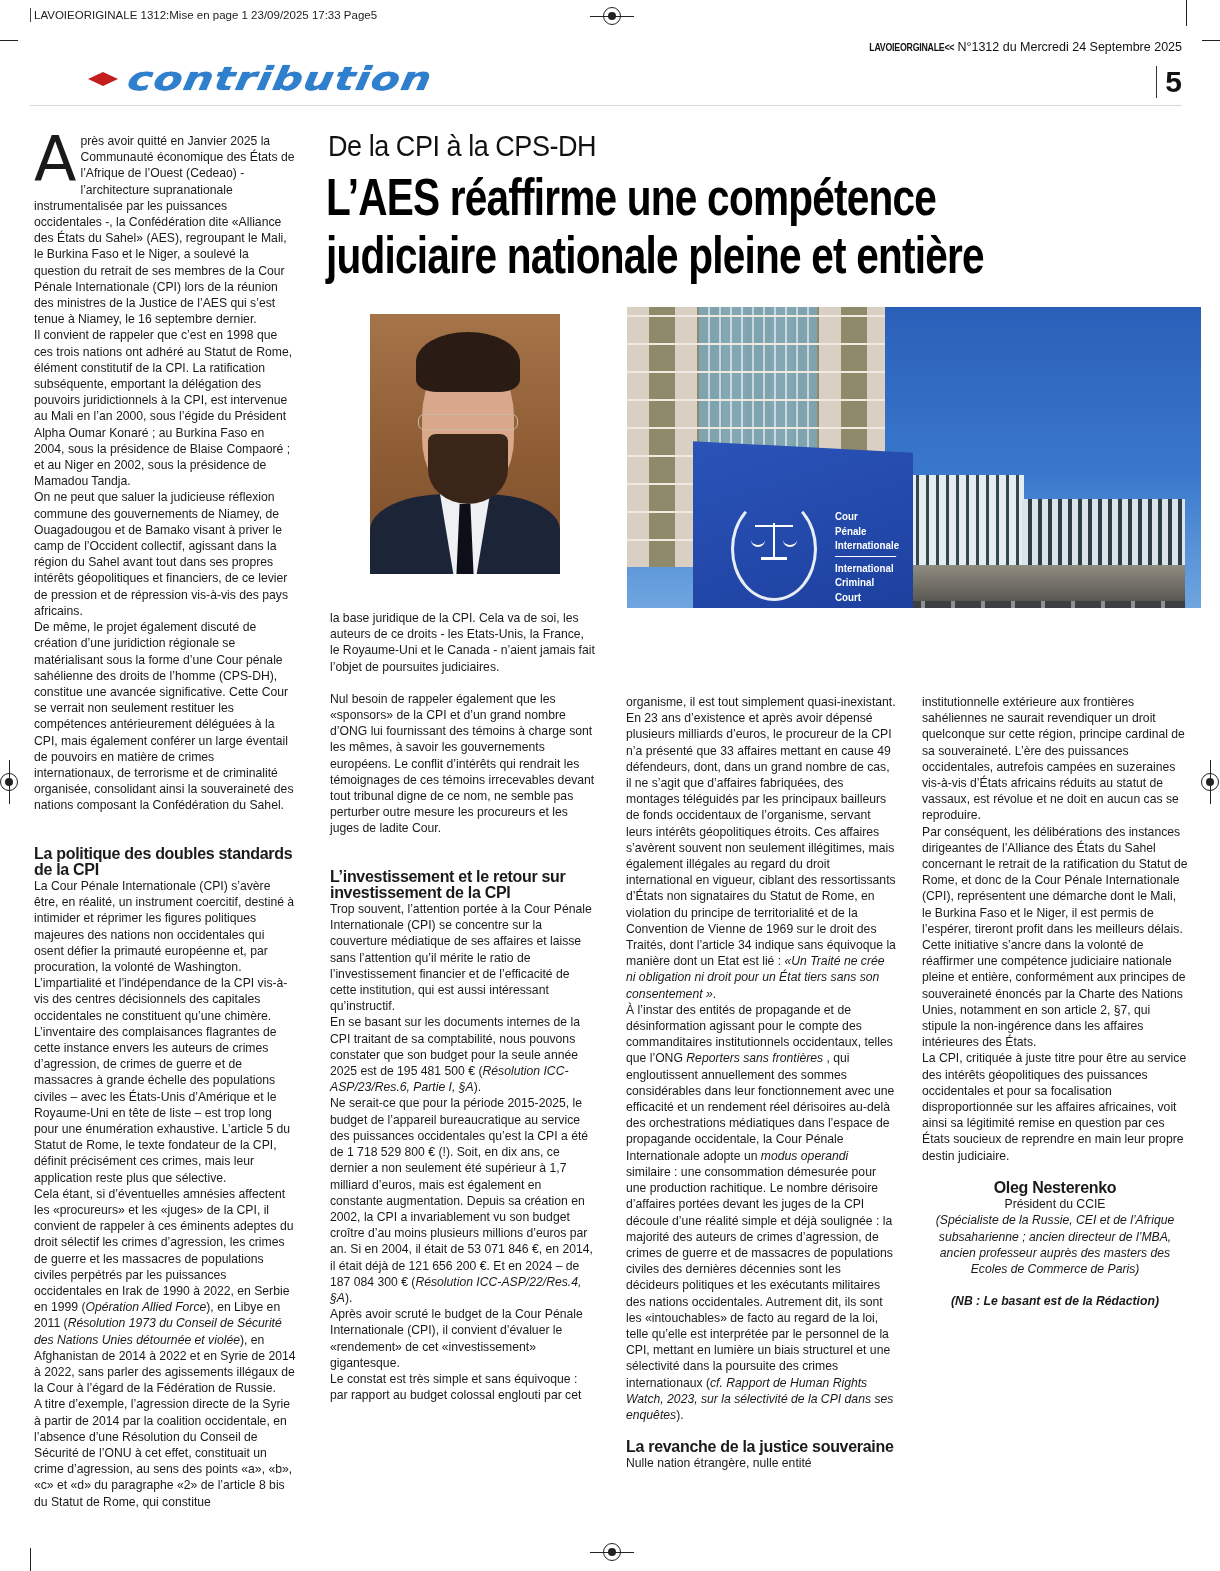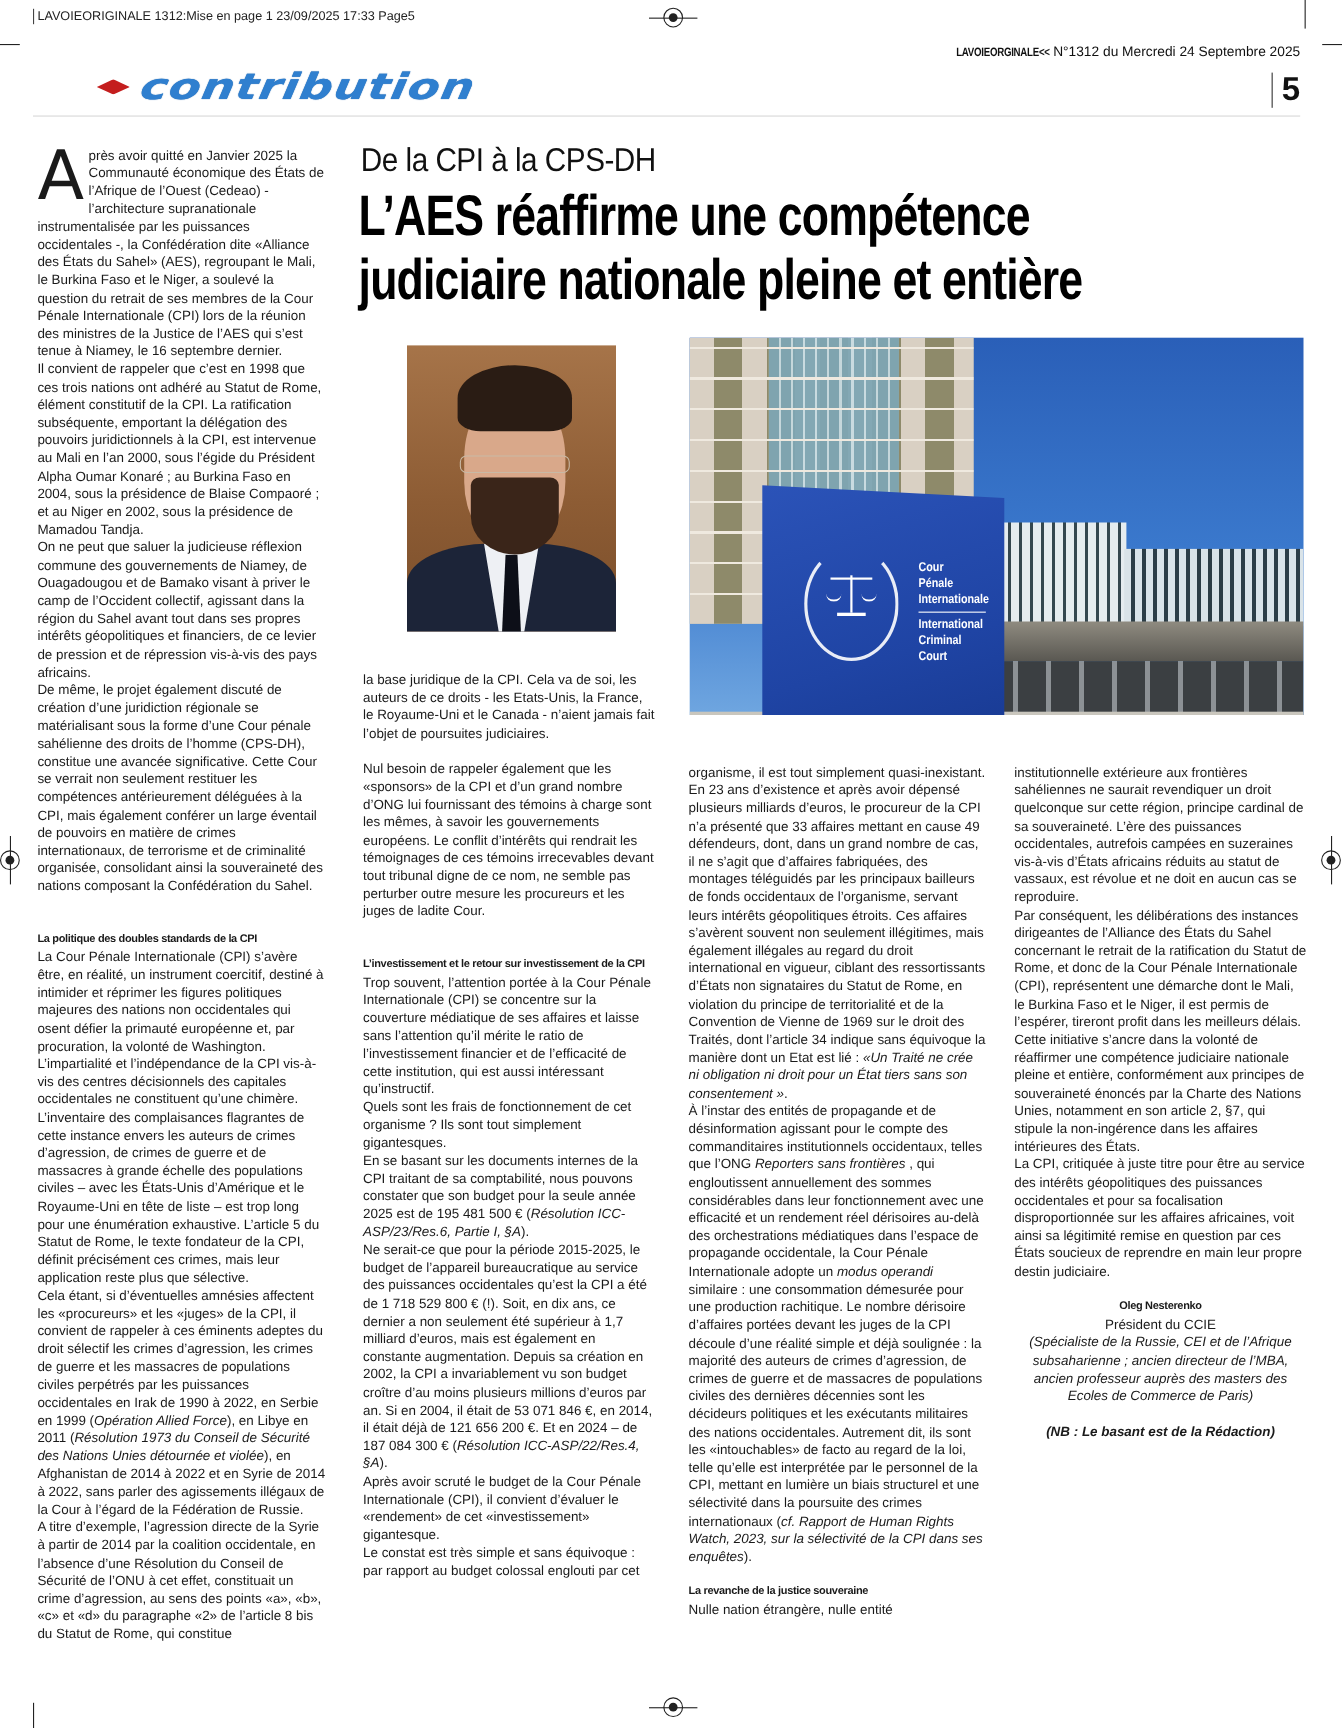--- a/index.html
+++ b/index.html
@@ -14,34 +14,34 @@
   .masthead{right:38px;top:40px;font-size:12.5px;color:#111;white-space:nowrap;}
   .masthead .brand{font-family:"Liberation Sans",sans-serif;font-weight:bold;font-size:11px;letter-spacing:-0.3px;transform:scaleX(0.8);display:inline-block;transform-origin:right;}
   .pagenum{right:38px;top:66px;font-size:30px;font-weight:bold;border-left:1.5px solid #333;padding-left:8px;line-height:32px;}
   .rubric{left:88px;top:58px;display:flex;align-items:center;}
   .diamond{width:30px;height:14px;background:#c41e1e;clip-path:polygon(50% 0,100% 50%,50% 100%,0 50%);margin-right:10px;}
   .rubric-text{font-family:"DejaVu Sans",sans-serif;font-weight:bold;font-style:italic;font-size:42px;color:#2f7fcf;letter-spacing:1px;transform:skewX(-10deg) scaleY(0.78);display:inline-block;line-height:42px;text-shadow:0 0 1px #1d5fa3;}
   .rule-top{left:30px;right:38px;top:105px;height:1px;background:#d8d8d8;}
   .col{position:absolute;font-size:12.2px;line-height:16.2px;color:#1a1a1a;}
   .col p{margin:0;}
   .col .gap{height:16px;}
-  .col h4{margin:0;font-size:10px;font-weight:bold;line-height:16.2px;letter-spacing:-0.3px;}
+  .col h4{margin:0;font-size:16px;font-weight:bold;line-height:16.2px;letter-spacing:-0.3px;}
   .col i{font-style:italic;}
   .dropcap{float:left;font-size:62px;line-height:50px;font-family:"DejaVu Sans",sans-serif;margin:2px 4px 0 0;}
   .kicker{left:328px;top:128px;font-size:30px;font-family:"Liberation Sans",sans-serif;color:#111;transform:scaleX(0.9);transform-origin:left;letter-spacing:-0.5px;line-height:36px;}
   .headline{left:326px;top:168px;font-family:"Liberation Sans",sans-serif;font-weight:bold;font-size:52px;line-height:58px;letter-spacing:-1px;transform:scaleX(0.78);transform-origin:left top;width:980px;color:#000;}
   .portrait{left:370px;top:314px;width:190px;height:260px;background:linear-gradient(180deg,#a67449 0%,#8d5c34 55%,#7a4e2b 100%);overflow:hidden;}
   .portrait .head{position:absolute;left:52px;top:40px;width:92px;height:140px;background:#d9a88a;border-radius:45% 45% 40% 40%;}
   .portrait .hair{position:absolute;left:46px;top:18px;width:104px;height:60px;background:#2a1c14;border-radius:50% 50% 20% 20%;}
   .portrait .beard{position:absolute;left:58px;top:120px;width:80px;height:70px;background:#3a2519;border-radius:10% 10% 50% 50%;}
   .portrait .suit{position:absolute;left:0;top:180px;width:190px;height:90px;background:#1c2438;border-radius:40% 40% 0 0;}
   .portrait .shirt{position:absolute;left:70px;top:180px;width:50px;height:90px;background:#eef0f4;clip-path:polygon(0 0,100% 0,70% 100%,30% 100%);}
   .portrait .tie{position:absolute;left:86px;top:190px;width:18px;height:80px;background:#0d0f18;clip-path:polygon(20% 0,80% 0,100% 100%,0 100%);}
   .portrait .glasses{position:absolute;left:48px;top:100px;width:100px;height:16px;border:1.5px solid #c9b9a5;border-radius:6px;box-sizing:border-box;}
-  .photo{left:627px;top:307px;width:558px;height:343px;overflow:hidden;background:linear-gradient(180deg,#2a5fb8 0%,#3a78cc 55%,#6fa6e0 100%);}
+  .photo{left:627px;top:307px;width:558px;height:301px;overflow:hidden;background:linear-gradient(180deg,#2a5fb8 0%,#3a78cc 55%,#6fa6e0 100%);padding-left:16px;}
   .photo .bldg{position:absolute;left:0;top:0;width:258px;height:260px;background:repeating-linear-gradient(90deg,#d9d0c3 0 22px,#8e8a6a 22px 48px),#cfc6b6;}
   .photo .glass{position:absolute;left:72px;top:0;width:118px;height:180px;background:repeating-linear-gradient(90deg,#7fa6b4 0 9px,#c9dce2 9px 11px),#8db2c2;opacity:.95;}
   .photo .grid{position:absolute;left:0;top:0;width:258px;height:260px;background:repeating-linear-gradient(0deg,transparent 0 26px,#efe9df 26px 28px);}
   .photo .b2{position:absolute;left:262px;top:168px;width:135px;height:95px;background:repeating-linear-gradient(90deg,#e5ecef 0 7px,#34474f 7px 10px);}
   .photo .b3{position:absolute;left:395px;top:192px;width:163px;height:70px;background:repeating-linear-gradient(90deg,#d9e3e8 0 6px,#2c3d46 6px 10px);}
   .photo .canopy{position:absolute;left:268px;top:258px;width:290px;height:36px;background:linear-gradient(180deg,#8f8b80,#5a5852);}
   .photo .lobby{position:absolute;left:268px;top:294px;width:290px;height:79px;background:repeating-linear-gradient(90deg,#3b3f42 0 26px,#8c9195 26px 30px);}
   .photo .ground{position:absolute;left:0;top:340px;width:558px;height:33px;background:#c9c6bd;}
   .photo .sign{position:absolute;left:66px;top:140px;width:220px;height:240px;background:linear-gradient(160deg,#2b53b8 0%,#1f44a4 60%,#17388f 100%);transform:skewY(3deg);}
   .sign-logo{position:absolute;left:104px;top:190px;width:86px;height:104px;border:3px solid #fff;border-top-color:transparent;border-radius:50%;box-sizing:border-box;opacity:.9;}
@@ -142,21 +142,20 @@
   <p>A titre d’exemple, l’agression directe de la Syrie à partir de 2014 par la coalition occidentale, en l’absence d’une Résolution du Conseil de Sécurité de l’ONU à cet effet, constituait un crime d’agression, au sens des points «a», «b», «c» et «d» du paragraphe «2» de l’article 8 bis du Statut de Rome, qui constitue</p>
 </div>
 
 <div class="col" style="left:330px;top:610px;width:266px;">
   <p>la base juridique de la CPI. Cela va de soi, les auteurs de ce droits - les Etats-Unis, la France, le Royaume-Uni et le Canada - n’aient jamais fait l’objet de poursuites judiciaires.</p>
   <div class="gap"></div>
   <p>Nul besoin de rappeler également que les «sponsors» de la CPI et d’un grand nombre d’ONG lui fournissant des témoins à charge sont les mêmes, à savoir les gouvernements européens. Le conflit d’intérêts qui rendrait les témoignages de ces témoins irrecevables devant tout tribunal digne de ce nom, ne semble pas perturber outre mesure les procureurs et les juges de ladite Cour.</p>
   <div class="gap" style="height:32px"></div>
   <h4>L’investissement et le retour sur investissement de la CPI</h4>
   <p>Trop souvent, l’attention portée à la Cour Pénale Internationale (CPI) se concentre sur la couverture médiatique de ses affaires et laisse sans l’attention qu’il mérite le ratio de l’investissement financier et de l’efficacité de cette institution, qui est aussi intéressant qu’instructif.</p>
-  <p>Quels sont les frais de fonctionnement de cet organisme ? Ils sont tout simplement gigantesques.</p>
   <p><span>En se basant sur les documents internes de la CPI traitant de sa comptabilité, nous pouvons constater que son budget pour la seule année 2025 est de 195 481 500 € (</span><i>Résolution ICC-ASP/23/Res.6, Partie I, §A</i><span>).</span></p>
   <p><span>Ne serait-ce que pour la période 2015-2025, le budget de l’appareil bureaucratique au service des puissances occidentales qu’est la CPI a été de 1 718 529 800 € (!). Soit, en dix ans, ce dernier a non seulement été supérieur à 1,7 milliard d’euros, mais est également en constante augmentation. Depuis sa création en 2002, la CPI a invariablement vu son budget croître d’au moins plusieurs millions d’euros par an. Si en 2004, il était de 53 071 846 €, en 2014, il était déjà de 121 656 200 €. Et en 2024 – de 187 084 300 € (</span><i>Résolution ICC-ASP/22/Res.4, §A</i><span>).</span></p>
   <p>Après avoir scruté le budget de la Cour Pénale Internationale (CPI), il convient d’évaluer le «rendement» de cet «investissement» gigantesque.</p>
   <p>Le constat est très simple et sans équivoque : par rapport au budget colossal englouti par cet</p>
 </div>
 
 <div class="col" style="left:626px;top:694px;width:270px;">
   <p>organisme, il est tout simplement quasi-inexistant.</p>
   <p><span>En 23 ans d’existence et après avoir dépensé plusieurs milliards d’euros, le procureur de la CPI n’a présenté que 33 affaires mettant en cause 49 défendeurs, dont, dans un grand nombre de cas, il ne s’agit que d’affaires fabriquées, des montages téléguidés par les principaux bailleurs de fonds occidentaux de l’organisme, servant leurs intérêts géopolitiques étroits. Ces affaires s’avèrent souvent non seulement illégitimes, mais également illégales au regard du droit international en vigueur, ciblant des ressortissants d’États non signataires du Statut de Rome, en violation du principe de territorialité et de la Convention de Vienne de 1969 sur le droit des Traités, dont l’article 34 indique sans équivoque la manière dont un Etat est lié : </span><i>«Un Traité ne crée ni obligation ni droit pour un État tiers sans son consentement »</i><span>.</span></p>
   <p><span>À l’instar des entités de propagande et de désinformation agissant pour le compte des commanditaires institutionnels occidentaux, telles que l’ONG </span><i>Reporters sans frontières</i><span> , qui engloutissent annuellement des sommes considérables dans leur fonctionnement avec une efficacité et un rendement réel dérisoires au-delà des orchestrations médiatiques dans l’espace de propagande occidentale, la Cour Pénale Internationale adopte un </span><i>modus operandi</i><span> similaire : une consommation démesurée pour une production rachitique. Le nombre dérisoire d’affaires portées devant les juges de la CPI découle d’une réalité simple et déjà soulignée : la majorité des auteurs de crimes d’agression, de crimes de guerre et de massacres de populations civiles des dernières décennies sont les décideurs politiques et les exécutants militaires des nations occidentales. Autrement dit, ils sont les «intouchables» de facto au regard de la loi, telle qu’elle est interprétée par le personnel de la CPI, mettant en lumière un biais structurel et une sélectivité dans la poursuite des crimes internationaux (</span><i>cf. Rapport de Human Rights Watch, 2023, sur la sélectivité de la CPI dans ses enquêtes</i><span>).</span></p>

